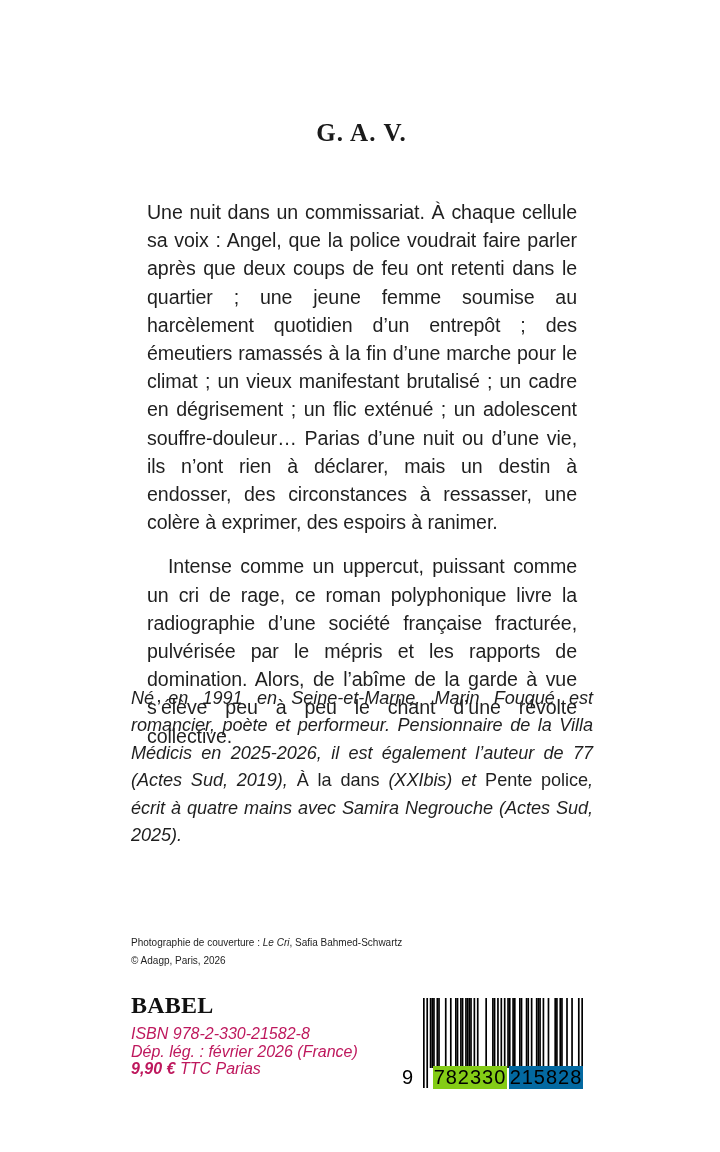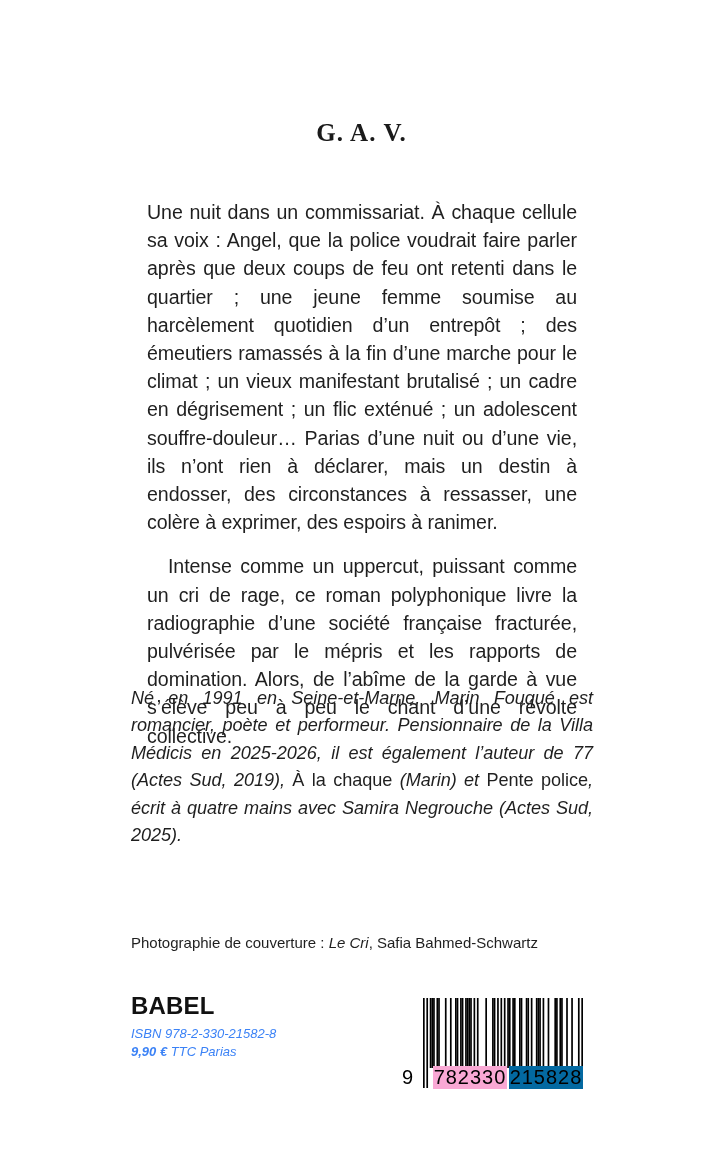--- a/index.html
+++ b/index.html
@@ -74,48 +74,48 @@
   .bio .roman {
     font-style: normal;
   }
 
   
   .credit {
     position: absolute;
     left: 131px;
     top: 930px;
     width: 470px;
-    font-size: 15px;
+    font-size: 10px;
     line-height: 18.4px;
     color: #1f1f1f;
   }
   .credit .it { font-style: italic; }
   .credit .line { display: block; white-space: nowrap; }
 
   
   .imprint {
     position: absolute;
     left: 131px;
     top: 988px;
-    font-family: Liberation Sans, sans-serif;
+    font-family: Liberation Serif, serif;
     font-weight: bold;
     font-size: 24px;
     letter-spacing: 0.2px;
     color: #111111;
   }
 
   
   .legal {
     position: absolute;
     left: 131px;
     top: 1021px;
-    font-size: 13px;
+    font-size: 16px;
     line-height: 17.6px;
     font-style: italic;
-    color: #3b82f6;
+    color: #be185d;
   }
   .legal .line { display: block; white-space: nowrap; }
   .legal .price { font-weight: bold; text-align: center; }
 
   
   .barcode-block {
     position: absolute;
     left: 401px;
     top: 988px;
     width: 190px;
@@ -142,21 +142,21 @@
     position: absolute;
     left: 1px;
     top: 0;
   }
   .bc-left {
     position: absolute;
     left: 32px;
     top: 0;
     width: 74px;
     text-align: center;
-    background: #f9a8d4;
+    background: #84cc16;
   }
   .bc-right {
     position: absolute;
     left: 108px;
     top: 0;
     width: 74px;
     text-align: center;
     background: #0369a1;
   }
 </style>
@@ -166,31 +166,33 @@
 <div class="page">
 
   <div class="book-title">G. A. V.</div>
 
   <div class="blurb">
     <p>Une nuit dans un commissariat. À chaque cellule sa voix : Angel, que la police voudrait faire parler après que deux coups de feu ont retenti dans le quartier ; une jeune femme soumise au harcèlement quotidien d’un entrepôt ; des émeutiers ramassés à la fin d’une marche pour le climat ; un vieux manifestant brutalisé ; un cadre en dégrisement ; un flic exténué ; un adolescent souffre-douleur… Parias d’une nuit ou d’une vie, ils n’ont rien à déclarer, mais un destin à endosser, des circonstances à ressasser, une colère à exprimer, des espoirs à ranimer.</p>
     <p class="indented">Intense comme un uppercut, puissant comme un cri de rage, ce roman polyphonique livre la radiographie d’une société française fracturée, pulvérisée par le mépris et les rapports de domination. Alors, de l’abîme de la garde à vue s’élève peu à peu le chant d’une révolte collective.</p>
   </div>
 
   <div class="bio">
-    <span>Né en 1991 en Seine-et-Marne, Marin Fouqué est romancier, poète et performeur. Pensionnaire de la Villa Médicis en 2025-2026, il est également l’auteur de 77 (Actes Sud, 2019), </span><span class="roman">À la chaque</span><span> (Marin) et </span><span class="roman">Pente police</span><span>, écrit à quatre mains avec Samira Negrouche (Actes Sud, 2025).</span>
+    <span>Né en 1991 en Seine-et-Marne, Marin Fouqué est romancier, poète et performeur. Pensionnaire de la Villa Médicis en 2025-2026, il est également l’auteur de 77 (Actes Sud, 2019), </span><span class="roman">À la dans</span><span> (XXIbis) et </span><span class="roman">Pente police</span><span>, écrit à quatre mains avec Samira Negrouche (Actes Sud, 2025).</span>
   </div>
 
   <div class="credit">
     <span class="line"><span>Photographie de couverture : </span><span class="it">Le Cri</span><span>, Safia Bahmed-Schwartz</span></span>
+    <span class="line">© Adagp, Paris, 2026</span>
   </div>
 
   <div class="imprint">BABEL</div>
 
   <div class="legal">
     <span class="line">ISBN 978-2-330-21582-8</span>
+    <span class="line">Dép. lég. : février 2026 (France)</span>
     <span class="line"><span class="price">9,90 €</span><span> TTC Parias</span></span>
   </div>
 
   <div class="barcode-block">
     <svg class="barcode-bars" viewBox="0 0 190 102" preserveAspectRatio="none">
       <rect x="0" y="0" width="190" height="102" fill="#ffffff"></rect>
       <g fill="#000000" id="bars">
           <rect x="22.000" y="6" width="1.684" height="90"></rect>
           <rect x="25.368" y="6" width="1.684" height="90"></rect>
           <rect x="28.737" y="6" width="1.684" height="70"></rect>

